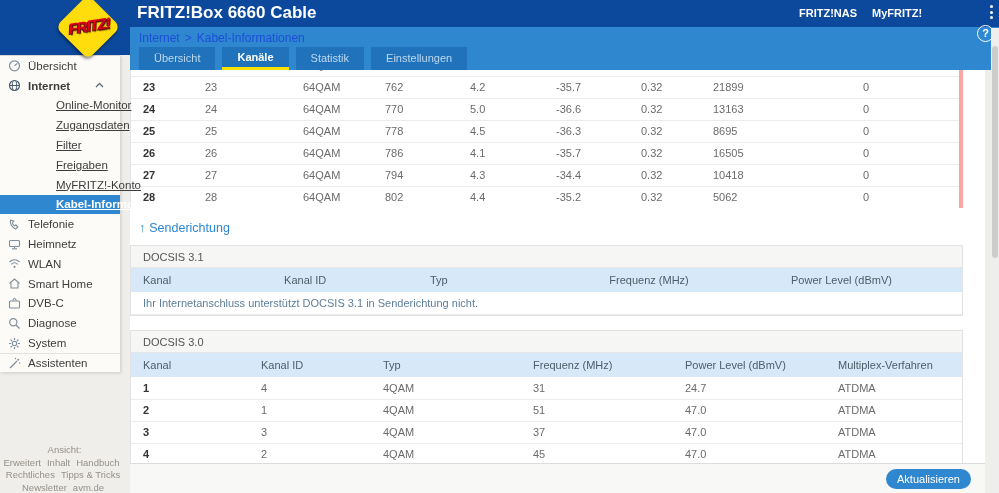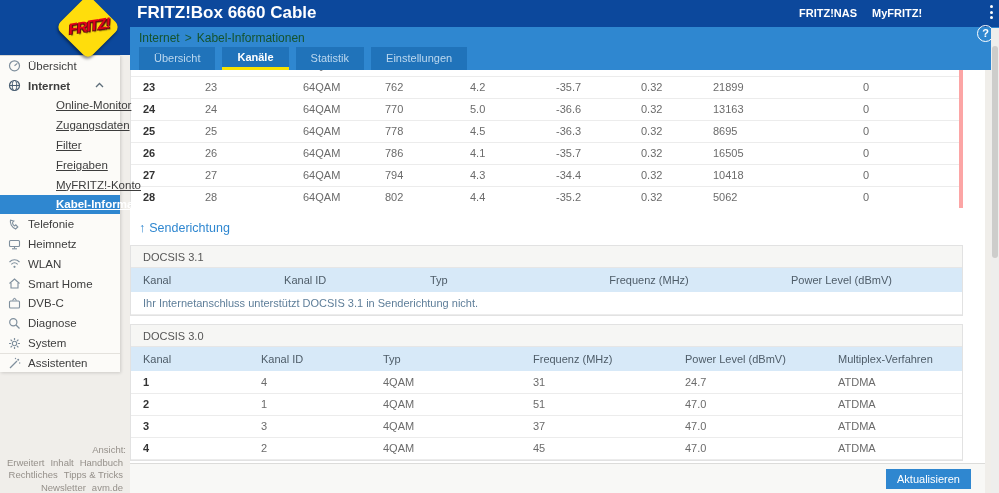--- a/index.html
+++ b/index.html
@@ -15,40 +15,40 @@
   .top-link.nas { left:799px; }
   .top-link.myf { left:872px; }
   .kebab { position:absolute; left:986px; top:5px; width:10px; height:18px; display:flex; flex-direction:column; gap:2.5px; align-items:center; z-index:7; cursor:pointer; }
   .kebab i { width:3px; height:3px; border-radius:50%; background:#fff; }
 
   
   .logo { position:absolute; left:57px; top:-4px; width:62px; height:62px; z-index:8; }
   .logo .diamond { position:absolute; left:8px; top:8px; width:46px; height:46px; background:#ffdd0c; border-radius:7px; transform:rotate(45deg); box-shadow:1px 2px 3px rgba(0,0,0,.45); }
   .logo .word { position:absolute; left:1px; top:21px; width:62px; text-align:center; font-size:15px; font-weight:900; font-style:italic; color:#e2001a; transform:rotate(-9deg); letter-spacing:-1px; text-shadow:-1px 1px 0 #6c0d12, 1px 1px 0 #6c0d12, 1px 2px 1px rgba(0,0,0,.4); }
 
-  .breadcrumb { position:absolute; left:139px; top:31px; z-index:7; color:#14532d; font-size:12px; }
+  .breadcrumb { position:absolute; left:139px; top:31px; z-index:7; color:#1d4ed8; font-size:12px; }
   .breadcrumb .sep { margin:0 5px; opacity:.9; }
 
   .tabs { position:absolute; left:139px; top:47px; display:flex; gap:7px; z-index:7; }
   .tab { height:23px; line-height:23px; padding:0 15px; background:#2073ba; color:#bcd8ef; font-size:11px; cursor:pointer; }
   .tab.active { color:#fff; font-weight:bold; border-bottom:3px solid #f8e300; line-height:20px; }
 
   .help { position:absolute; left:977px; top:25px; width:17px; height:17px; border:1.5px solid #fff; border-radius:50%; color:#fff; font-size:11px; font-weight:bold; text-align:center; line-height:14px; z-index:7; cursor:pointer; }
 
   
   .sidebar { position:absolute; left:0; top:55px; width:120px; height:317px; background:#fcfbf8; border-top:1px solid #d8d6d1; box-shadow:1px 1px 3px rgba(0,0,0,.15); z-index:3; }
   .side-item { height:19.8px; display:flex; align-items:center; padding-left:8px; font-size:11.5px; color:#3d3d3d; cursor:pointer; position:relative; white-space:nowrap; }
   .side-item svg { flex:0 0 13px; margin-right:7px; }
   .side-item.sub { padding-left:56px;text-decoration:underline; }
   .side-item.bold { font-weight:bold; }
   .side-item.selected { background:#2f87d0; color:#fff; font-weight:bold; }
   .side-item.last { border-top:1px solid #e4e2dd; }
   .chev { position:absolute; right:9px; top:6px; }
 
-  .side-footer { position:absolute; left:0; top:444px; width:126px; text-align:right; font-size:9.5px; color:#95908a; line-height:12.5px; z-index:2; }
+  .side-footer { position:absolute; left:0; top:444px; width:126px; text-align:center; font-size:9.5px; color:#95908a; line-height:12.5px; z-index:2; }
   .side-footer span { margin:0 3px; cursor:pointer; }
 
   
   .content { position:absolute; left:130px; top:70px; width:855px; height:423px; background:#fff; z-index:2; }
 
   table { width:833px; border-collapse:collapse; table-layout:fixed; font-size:11px; color:#6b6b6b; }
   td, th { height:22px; padding:0 4px 0 12px; border-bottom:1px solid #ececec; overflow:hidden; white-space:nowrap; text-align:left; }
   td:first-child { color:#333; font-weight:bold; }
 
   .ds-wrap { position:absolute; left:0; top:0; width:833px; height:138px; overflow:hidden; border-left:1px solid #e3e3e3; border-right:4px solid #fca5a5; }
@@ -56,31 +56,31 @@
   .ds-wrap td:nth-child(1){width:62px;} .ds-wrap td:nth-child(2){width:98px;}
   .ds-wrap td:nth-child(3){width:82px;} .ds-wrap td:nth-child(4){width:85px;}
   .ds-wrap td:nth-child(5){width:86px;} .ds-wrap td:nth-child(6){width:85px;}
   .ds-wrap td:nth-child(7){width:72px;} .ds-wrap td:nth-child(8){width:150px;}
 
   .up-heading { position:absolute; left:9px; top:151px; font-size:12.5px; color:#2f87d0; }
   .up-heading .arr { margin-right:4px; }
 
   .card { position:absolute; left:0; width:833px; border:1px solid #e2e2e2; background:#fff; }
   .card.c31 { top:175px; }
-  .card.c30 { top:254px; }
+  .card.c30 { top:260px; }
   .card-title { height:22px; line-height:22px; background:#f6f6f4; padding-left:12px; font-size:11px; color:#555; border-bottom:1px solid #e6e6e6; }
   .card table { width:831px; }
   .card th { height:24px; background:#d7e9f8; font-weight:normal; color:#4e5c68; border-bottom:none; }
   .card td { height:22px; }
   .card col.c1{width:118px;} .card col.c2{width:122px;} .card col.c3{width:150px;}
   .card col.c4{width:152px;} .card col.c5{width:153px;}
   .msg td { color:#5e7e99; font-weight:normal !important; }
 
   .footer-bar { position:absolute; left:0; top:393px; width:855px; height:30px; background:#f8f8f6; border-top:1px solid #dcdcda; }
-  .refresh-btn { position:absolute; right:14px; top:5px; background:#2f87d0; color:#fff; border:none; font-size:11px; padding:4px 11px; border-radius:0; font-family:"Liberation Sans",sans-serif; cursor:pointer; }
+  .refresh-btn { position:absolute; right:14px; top:5px; background:#2f87d0; color:#fff; border:none; font-size:11px; padding:4px 11px; border-radius:10px; font-family:"Liberation Sans",sans-serif; cursor:pointer; }
 
   .scrollbar { position:absolute; left:991px; top:28px; width:8px; height:465px; background:#eeeeec; z-index:9; }
   .scroll-thumb { position:absolute; left:1px; top:18px; width:6px; height:212px; background:#cdcdcb; border-radius:3px; }
 </style>
 </head>
 <body>
 
 <div class="stage">
 
   <div class="topbar"></div>

